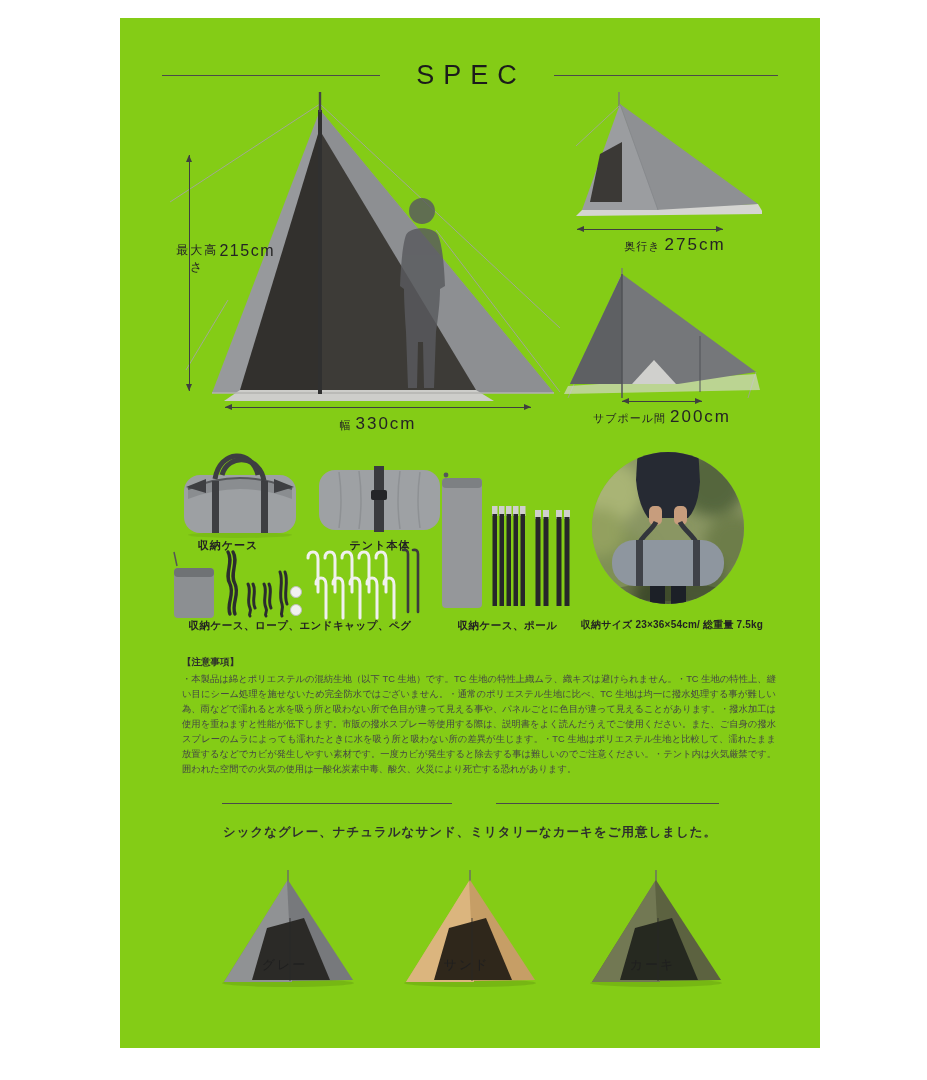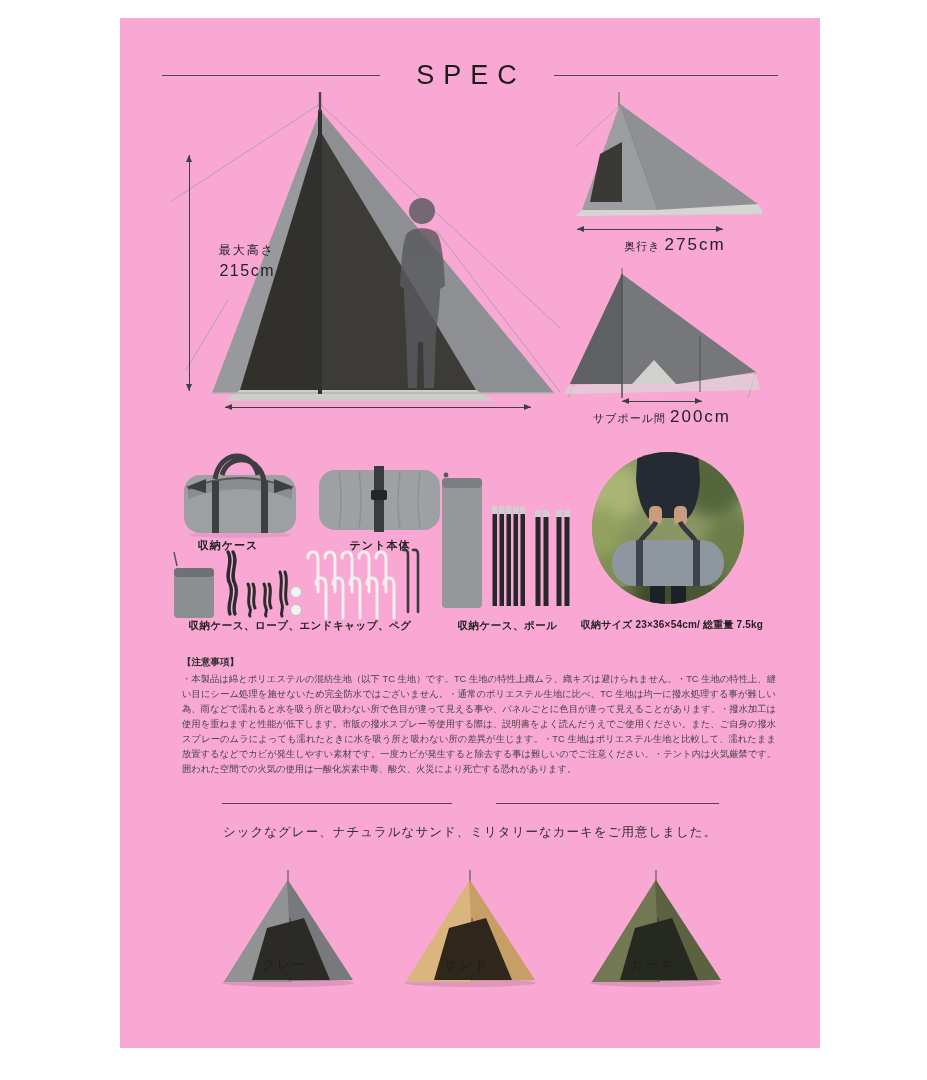--- a/index.html
+++ b/index.html
@@ -1,18 +1,18 @@
 <!DOCTYPE html>
 <html><head>
 <meta charset="utf-8">
 <style>
   * { margin:0; padding:0; box-sizing:border-box; }
   body { background:#ffffff; font-family:"Liberation Sans","DejaVu Sans",sans-serif; }
   .page { position:relative; width:927px; height:1080px; background:#ffffff; overflow:hidden; }
-  .card { position:absolute; left:120px; top:18px; width:700px; height:1030px; background:#f9a8d4; }
+  .card { position:absolute; left:120px; top:18px; width:700px; height:1030px; background:#84cc16; }
 
   
   .sec-header { position:absolute; left:0; width:700px; display:flex; align-items:center; justify-content:center; }
   .sec-header .rule { height:1px; background:#4a4a4a; }
   .sec-title { color:#1b1b1b; font-weight:400; white-space:nowrap; }
   #spec-header { top:36px; height:42px; }
   #spec-header .rule-l { width:218px; margin-right:36px; }
   #spec-header .rule-r { width:224px; margin-left:28px; }
   #spec-header .sec-title { font-size:27px; letter-spacing:9px; }
   #color-header { top:764px; height:42px; }
@@ -32,35 +32,35 @@
   .varrow::before, .varrow::after { content:""; position:absolute; left:-3.5px;
      border-left:3.5px solid transparent; border-right:3.5px solid transparent; }
   .varrow::before { top:0; border-bottom:7px solid #3f3f3f; }
   .varrow::after  { bottom:0; border-top:7px solid #3f3f3f; }
 
   .dim-label { position:absolute; text-align:center; color:#242424; }
   .dim-label .pfx { font-size:11px; letter-spacing:1px; }
   .dim-label .val { font-size:17px; letter-spacing:2px; }
   .dim-inline .pfx, .dim-inline .val { display:inline; vertical-align:baseline; }
   .dim-inline .pfx { margin-right:4px; }
-  .dim-stack { display:flex; flex-direction:column; align-items:flex-end; }
+  .dim-stack { display:flex; flex-direction:row; align-items:flex-start; }
   .dim-stack .pfx { font-size:12px; letter-spacing:2px; margin-bottom:3px; }
   .dim-stack .val { font-size:16px; letter-spacing:1.5px; }
 
   .caption { position:absolute; text-align:center; color:#222; font-weight:700; }
   .cap-11 { font-size:11px; letter-spacing:1px; }
   .cap-10 { font-size:10.5px; letter-spacing:0.5px; }
   .cap-sm { font-size:10px; letter-spacing:0.2px; }
 
   .notes { position:absolute; left:62px; top:638px; width:594px; color:#454545; }
   .notes .notes-title { font-size:9.5px; font-weight:700; color:#2c2c2c; margin-bottom:3px; }
   .notes .notes-body { font-size:9.3px; line-height:15px; text-align:justify; }
 
   .color-subtitle { position:absolute; left:0; top:806px; width:700px; text-align:center;
-    font-size:12.5px; letter-spacing:1px; color:#2e2e2e; font-weight:400; }
+    font-size:12.5px; letter-spacing:1px; color:#2e2e2e; font-weight:700; }
 
   .variant-label { position:absolute; top:938px; text-align:center; font-size:13px;
     letter-spacing:2px; color:#1f1f1f; font-weight:500; }
 
   svg { display:block; }
 </style>
 </head>
 <body>
 
 <div class="page">
@@ -93,20 +93,23 @@
       <rect x="150.8" y="2" width="2.4" height="20" fill="#454545"></rect>
     </svg>
 
     <div class="varrow" style="left:69px;top:137px;height:236px"></div>
     <div class="dim-label dim-stack" style="left:55px;top:224px;width:100px">
       <span class="pfx">最大高さ</span>
       <span class="val">215cm</span>
     </div>
 
     <div class="harrow" style="left:105px;top:389px;width:306px"></div>
+    <div class="dim-label dim-inline" style="left:105px;top:396px;width:306px">
+      <span class="pfx">幅</span><span class="val">330cm</span>
+    </div>
 
     <svg class="fig" style="left:452px;top:74px" width="190" height="130" viewBox="0 0 190 130">
       <line x1="47" y1="0" x2="47" y2="16" stroke="#7a7a78" stroke-width="1.4"></line>
       <line x1="47" y1="14" x2="4" y2="54" stroke="#a4a4a2" stroke-width="0.8"></line>
       <polygon points="10,118 186,112 192,122 4,124" fill="#d5d5d2"></polygon>
       <polygon points="48,12 186,112 84,118" fill="#8e9093"></polygon>
       <polygon points="48,12 10,118 86,118" fill="#9b9da0"></polygon>
       <polygon points="28,62 50,50 50,110 18,110" fill="#3b3936"></polygon>
       <line x1="48" y1="12" x2="86" y2="118" stroke="#84868a" stroke-width="0.8"></line>
     </svg>

